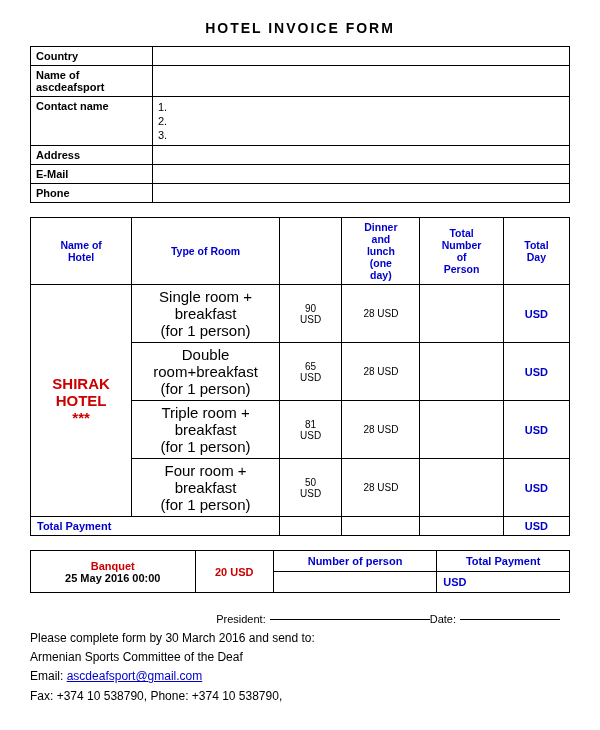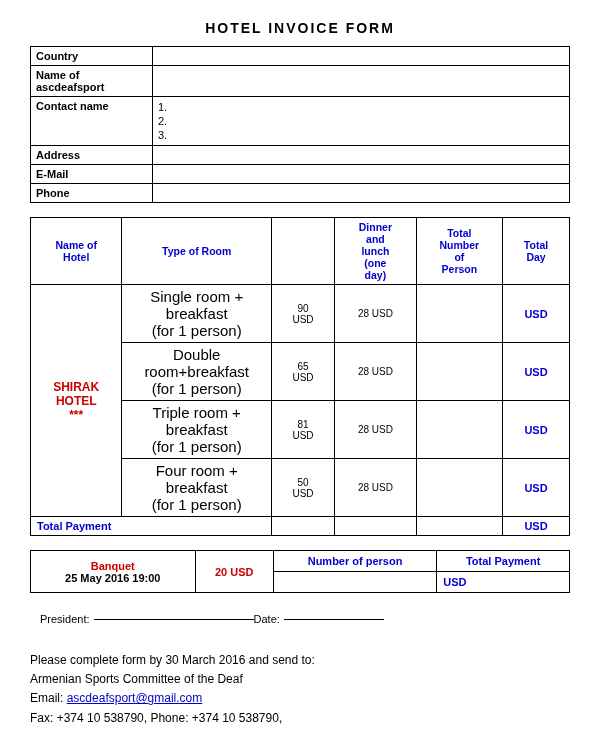--- a/index.html
+++ b/index.html
@@ -55,21 +55,21 @@
       margin-top: 36px;
     }
     .hotel-table th {
       color: #0000cc;
       font-weight: bold;
       font-size: 10.5px;
     }
     .hotel-name-cell {
       color: #cc0000;
       font-weight: bold;
-      font-size: 12px;
+      font-size: 15px;
     }
     .room-text {
       font-size: 15px;
     }
     .price-text {
       font-size: 10px;
     }
     .total-row td {
       font-weight: bold;
       color: #0000cc;
@@ -92,23 +92,23 @@
     .banquet-label {
       color: #cc0000;
       font-weight: bold;
     }
     .banquet-header {
       color: #0000cc;
       font-weight: bold;
     }
     .signature-section {
       margin-top: 10px;
-      margin-bottom: 26px;
+      margin-bottom: 4px;
       display: flex;
-      justify-content: flex-start;
+      justify-content: flex-end;
       padding: 0 10px;
     }
     .sig-item {
       display: flex;
       align-items: center;
       gap: 4px;
     }
     .sig-line {
       border-bottom: 1px solid #000;
       width: 160px;
@@ -216,21 +216,21 @@
       <td class="usd-blue">USD</td>
     </tr>
   </tbody>
 </table>
 
 <table class="banquet-table">
   <thead>
     <tr>
       <th rowspan="2">
         <span class="banquet-label">Banquet</span><br>
-        <span>25  May 2016   19:00</span>
+        <span>25  May 2016   00:00</span>
       </th>
       <th rowspan="2">
         <span class="banquet-label">20 USD</span>
       </th>
       <th class="banquet-header">Number of  person</th>
       <th class="banquet-header">Total    Payment</th>
     </tr>
     <tr>
       <td></td>
       <td class="usd-blue">USD</td>

